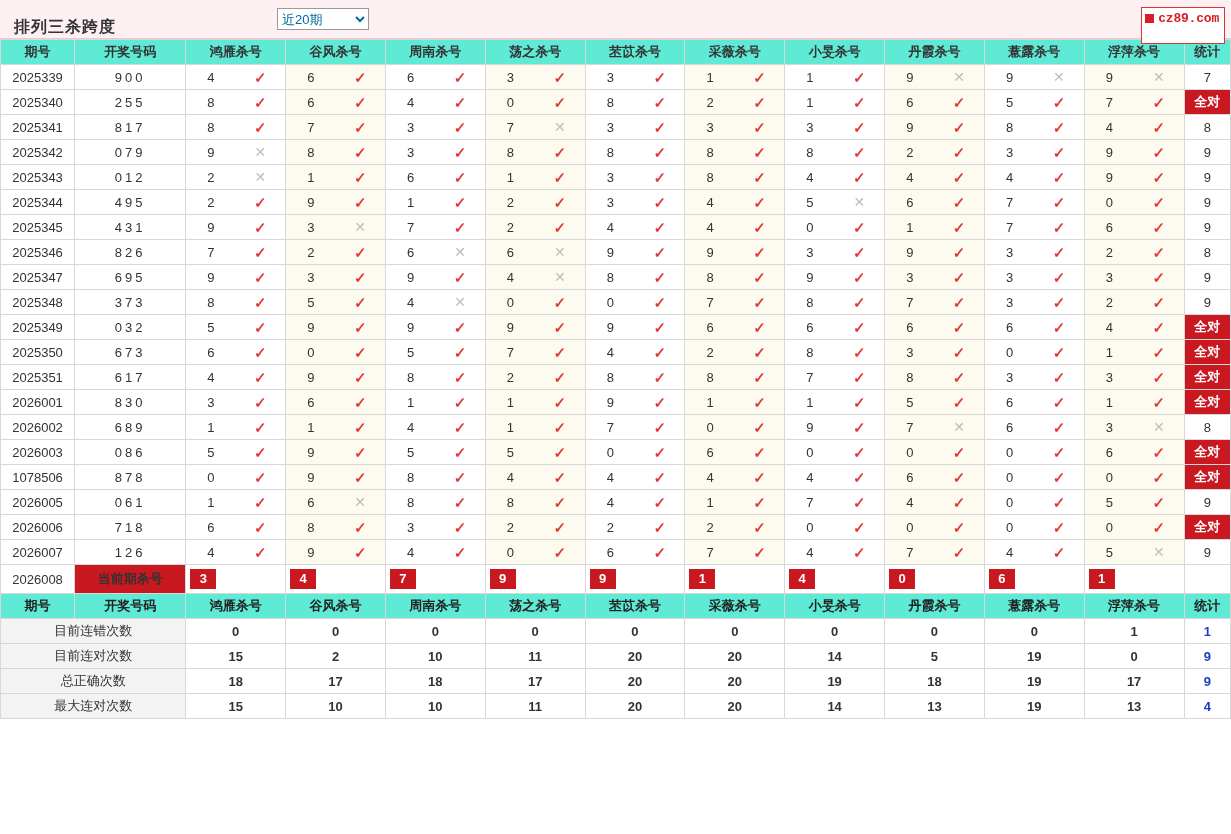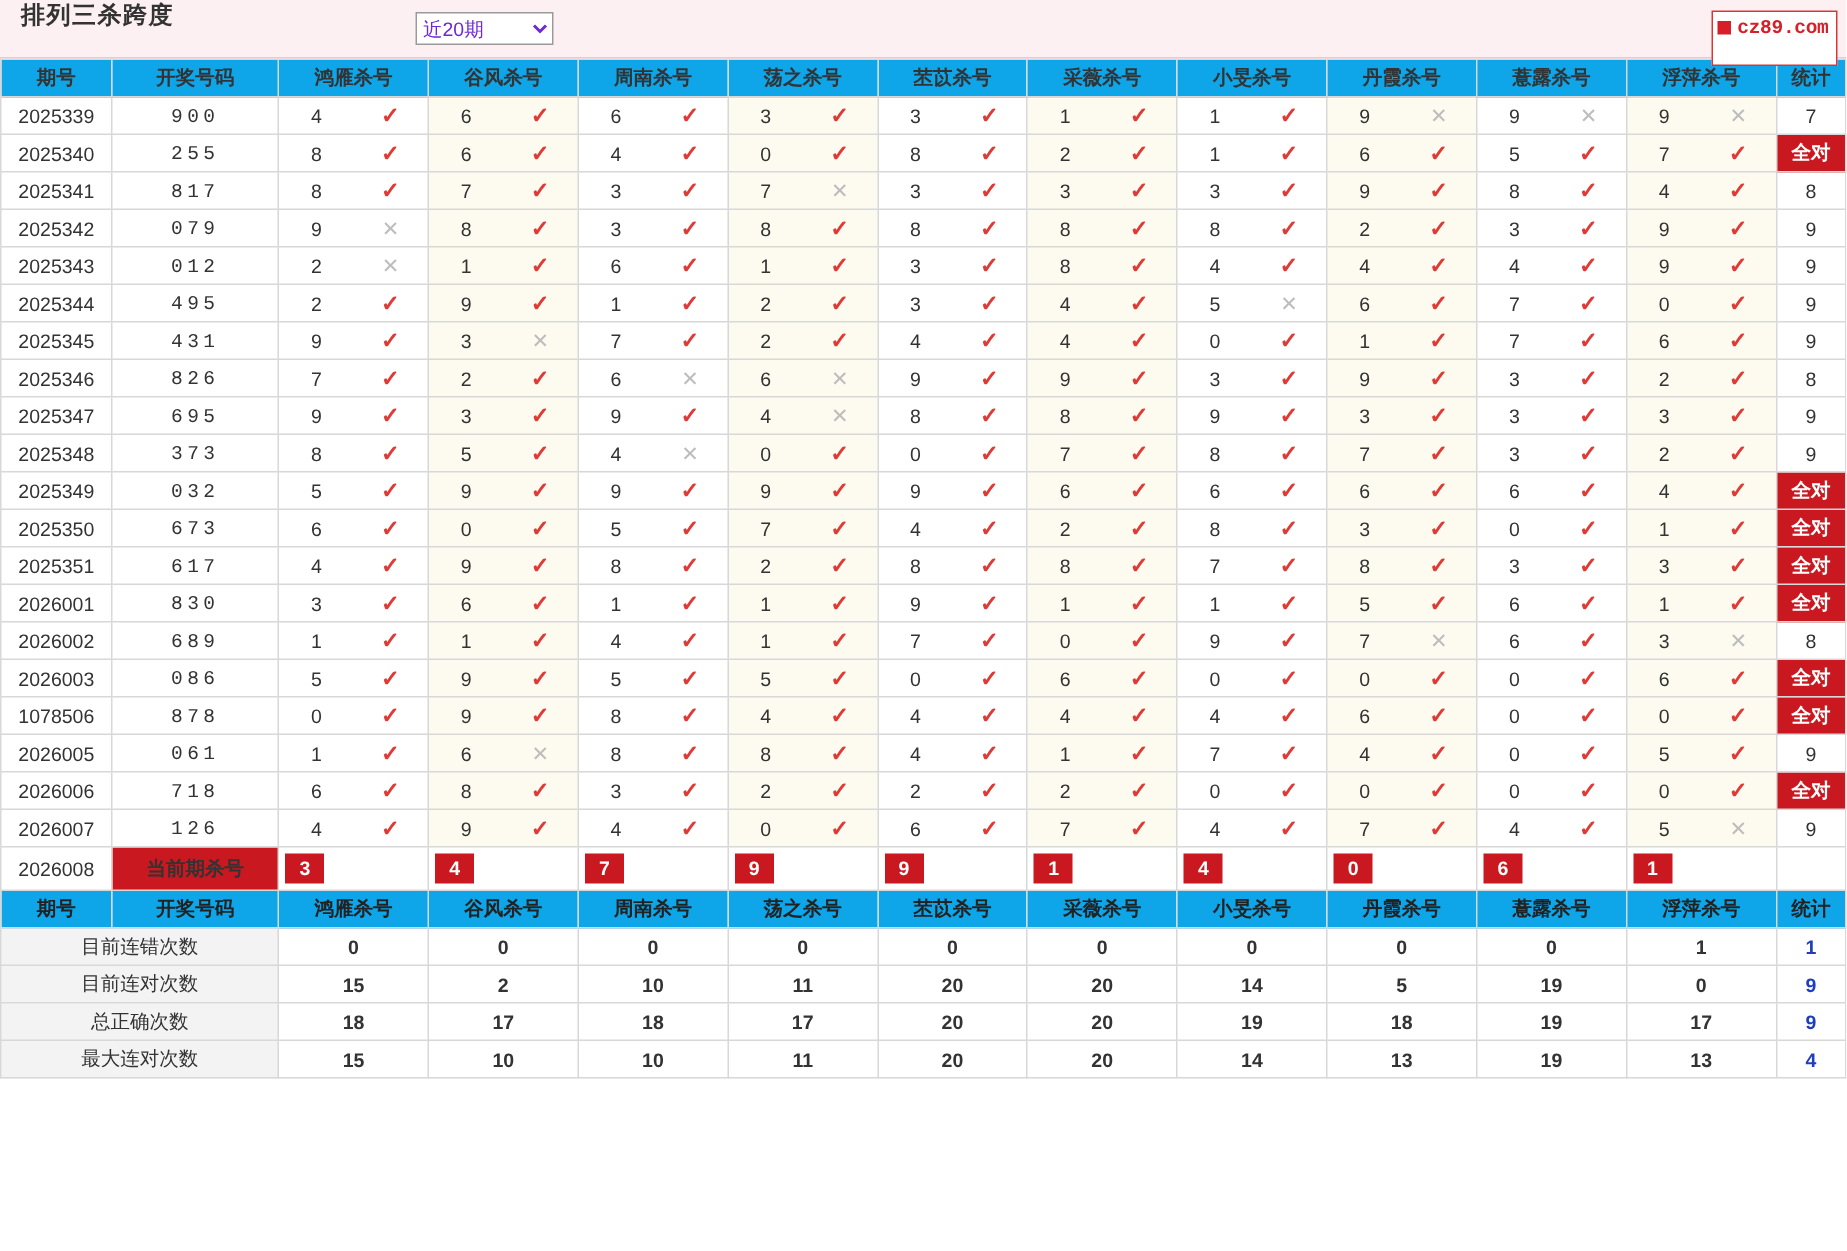--- a/index.html
+++ b/index.html
@@ -14,41 +14,41 @@
     position: relative;
     background: #ffffff;
     overflow: hidden;
   }
   
   .header {
     height: 38px;
     background: #fdf0f2;
     border-bottom: 1px solid #e8c9cf;
     display: flex;
-    align-items: flex-start;
+    align-items: flex-end;
     position: relative;
   }
   .header-title {
     margin-left: 14px;
     font-size: 16px;
     font-weight: bold;
     color: #333333;
     letter-spacing: 1px;
   }
   .period-select {
     position: absolute;
     left: 277px;
     top: 8px;
     width: 92px;
     height: 22px;
     font-size: 13px;
     font-family: "Liberation Sans", sans-serif;
     border: 1px solid #9a9a9a;
     background: #ffffff;
-    color: #6d28d9;
+    color: #0369a1;
   }
   .logo {
     position: absolute;
     right: 6px;
     top: 7px;
     border: 1px solid #d33;
     background: #ffffff;
     padding: 1px 5px 16px 3px;
     display: flex;
     align-items: center;
@@ -75,38 +75,38 @@
   table.grid td, table.grid th {
     border: 1px solid #d8d8d8;
     font-size: 13px;
     height: 24px;
     padding: 0;
     text-align: center;
     vertical-align: middle;
     color: #333;
   }
   thead th, tr.colhead td {
-    background: #0ea5e9;
+    background: #5eead4;
     font-weight: bold;
     font-size: 13px;
     color: #222;
   }
   
   col.c-issue  { width: 72px; }
   col.c-draw   { width: 108px; }
   col.c-kill   { width: 97px; }
   col.c-stat   { width: 45px; }
 
   td.issue {
     color: #444;
     font-size: 13px;
   }
   td.draw {
     color: #d31b1b;
-    font-family: Liberation Mono, monospace;
+    font-family: Liberation Sans, sans-serif;
     font-size: 14px;
     letter-spacing: 3px;
   }
   
   td.kill {
     padding: 0;
   }
   .killwrap {
     display: flex;
     height: 24px;

